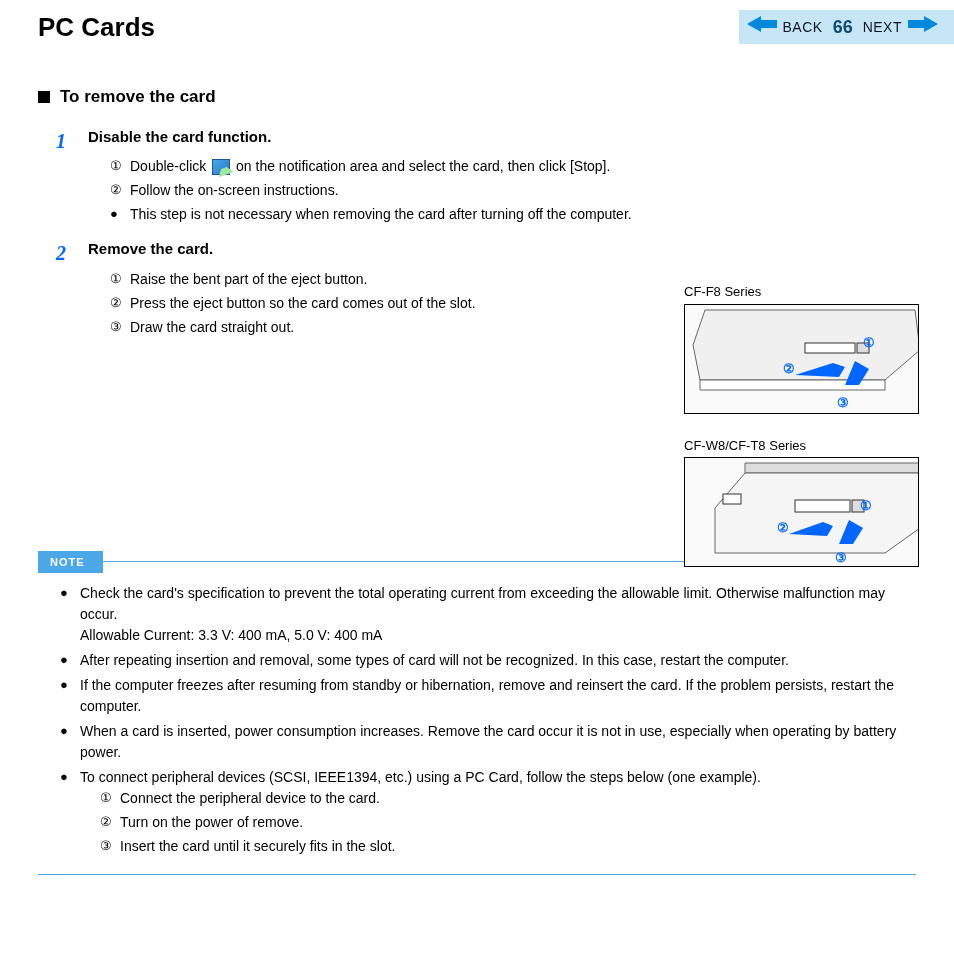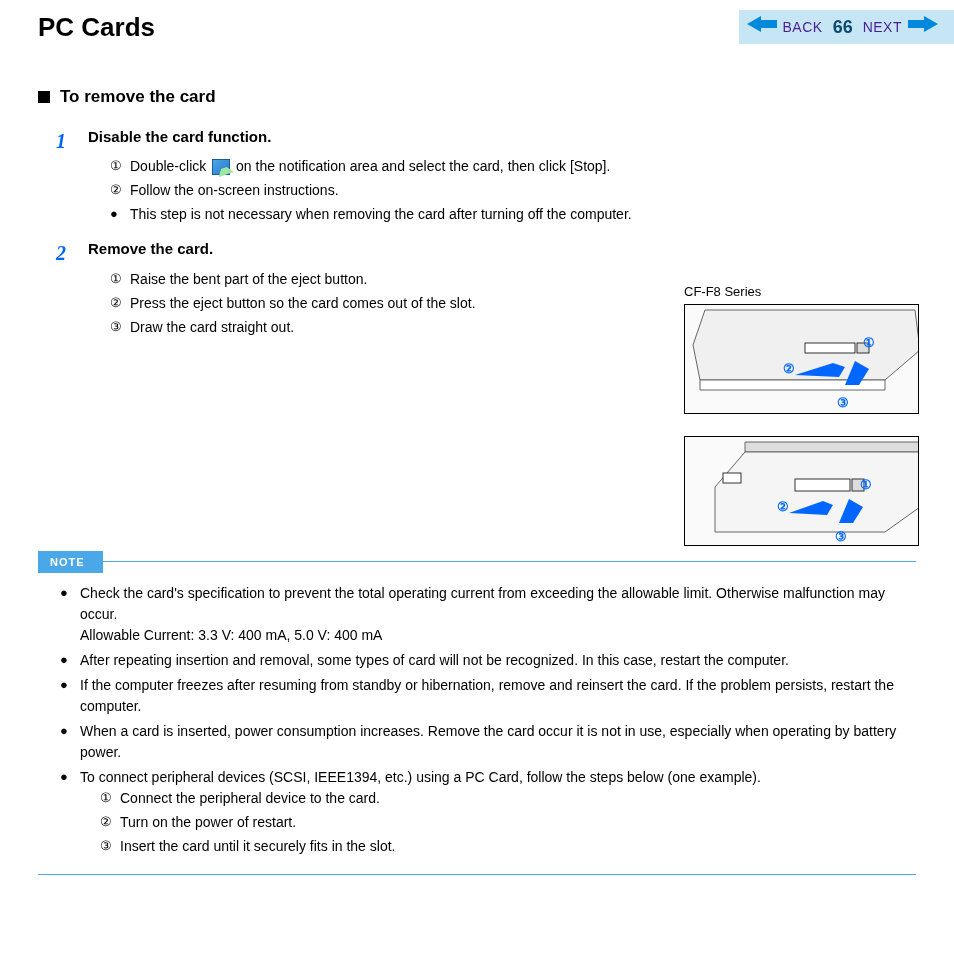--- a/index.html
+++ b/index.html
@@ -26,21 +26,21 @@
   }
   .nav-bar {
     background: #c6e6f5;
     display: flex;
     align-items: center;
     height: 34px;
     padding: 0 16px 0 8px;
     gap: 6px;
   }
   .nav-text {
-    color: #4c1d95;
+    color: #0f172a;
     font-size: 14px;
     font-weight: 500;
     letter-spacing: 0.5px;
     text-align: center;
   }
   .page-num {
     color: #0c4a6e;
     font-size: 18px;
     font-weight: bold;
     margin: 0 4px;
@@ -273,20 +273,21 @@
       <span class="callout" style="left:98px;top:54px">②</span>
       <svg class="callout-arrow" style="left:110px;top:58px" width="50" height="16">
           <polygon points="0,12 38,0 50,4 44,14" fill="#0066ff"></polygon>
         </svg>
       <svg class="callout-arrow" style="left:160px;top:56px" width="24" height="24">
           <polygon points="0,24 10,0 24,8 14,24" fill="#0066ff"></polygon>
         </svg>
       <span class="callout" style="left:152px;top:88px">③</span>
     </div>
 
+    <div class="fig-label">CF-W8/CF-T8 Series</div>
     <div class="fig-box">
       <svg class="laptop-outline" width="235" height="110" viewBox="0 0 235 110">
         <path d="M 60 5 L 235 5 L 235 15 L 60 15 Z" fill="#ddd" stroke="#666" stroke-width="1"></path>
         <path d="M 60 15 L 235 15 L 235 70 L 200 95 L 30 95 L 30 50 Z" fill="#f5f5f5" stroke="#666" stroke-width="1"></path>
         <rect x="38" y="36" width="18" height="10" fill="#fff" stroke="#333" stroke-width="1"></rect>
         <rect x="110" y="42" width="55" height="12" fill="#fff" stroke="#333" stroke-width="1"></rect>
         <rect x="167" y="42" width="12" height="12" fill="#ddd" stroke="#333" stroke-width="1"></rect>
       </svg>
       <span class="callout" style="left:175px;top:38px">①</span>
       <span class="callout" style="left:92px;top:60px">②</span>
@@ -328,21 +329,21 @@
       <span class="bullet-dot">●</span>
       <div style="flex:1">
         <span>To connect peripheral devices (SCSI, IEEE1394, etc.) using a PC Card, follow the steps below (one example).</span>
         <div class="note-nested">
           <div class="sub-item">
             <span class="circle-num">①</span>
             <span>Connect the peripheral device to the card.</span>
           </div>
           <div class="sub-item">
             <span class="circle-num">②</span>
-            <span>Turn on the power of restart.</span>
+            <span>Turn on the power of remove.</span>
           </div>
           <div class="sub-item">
             <span class="circle-num">③</span>
             <span>Insert the card until it securely fits in the slot.</span>
           </div>
         </div>
       </div>
     </div>
   </div>
 

